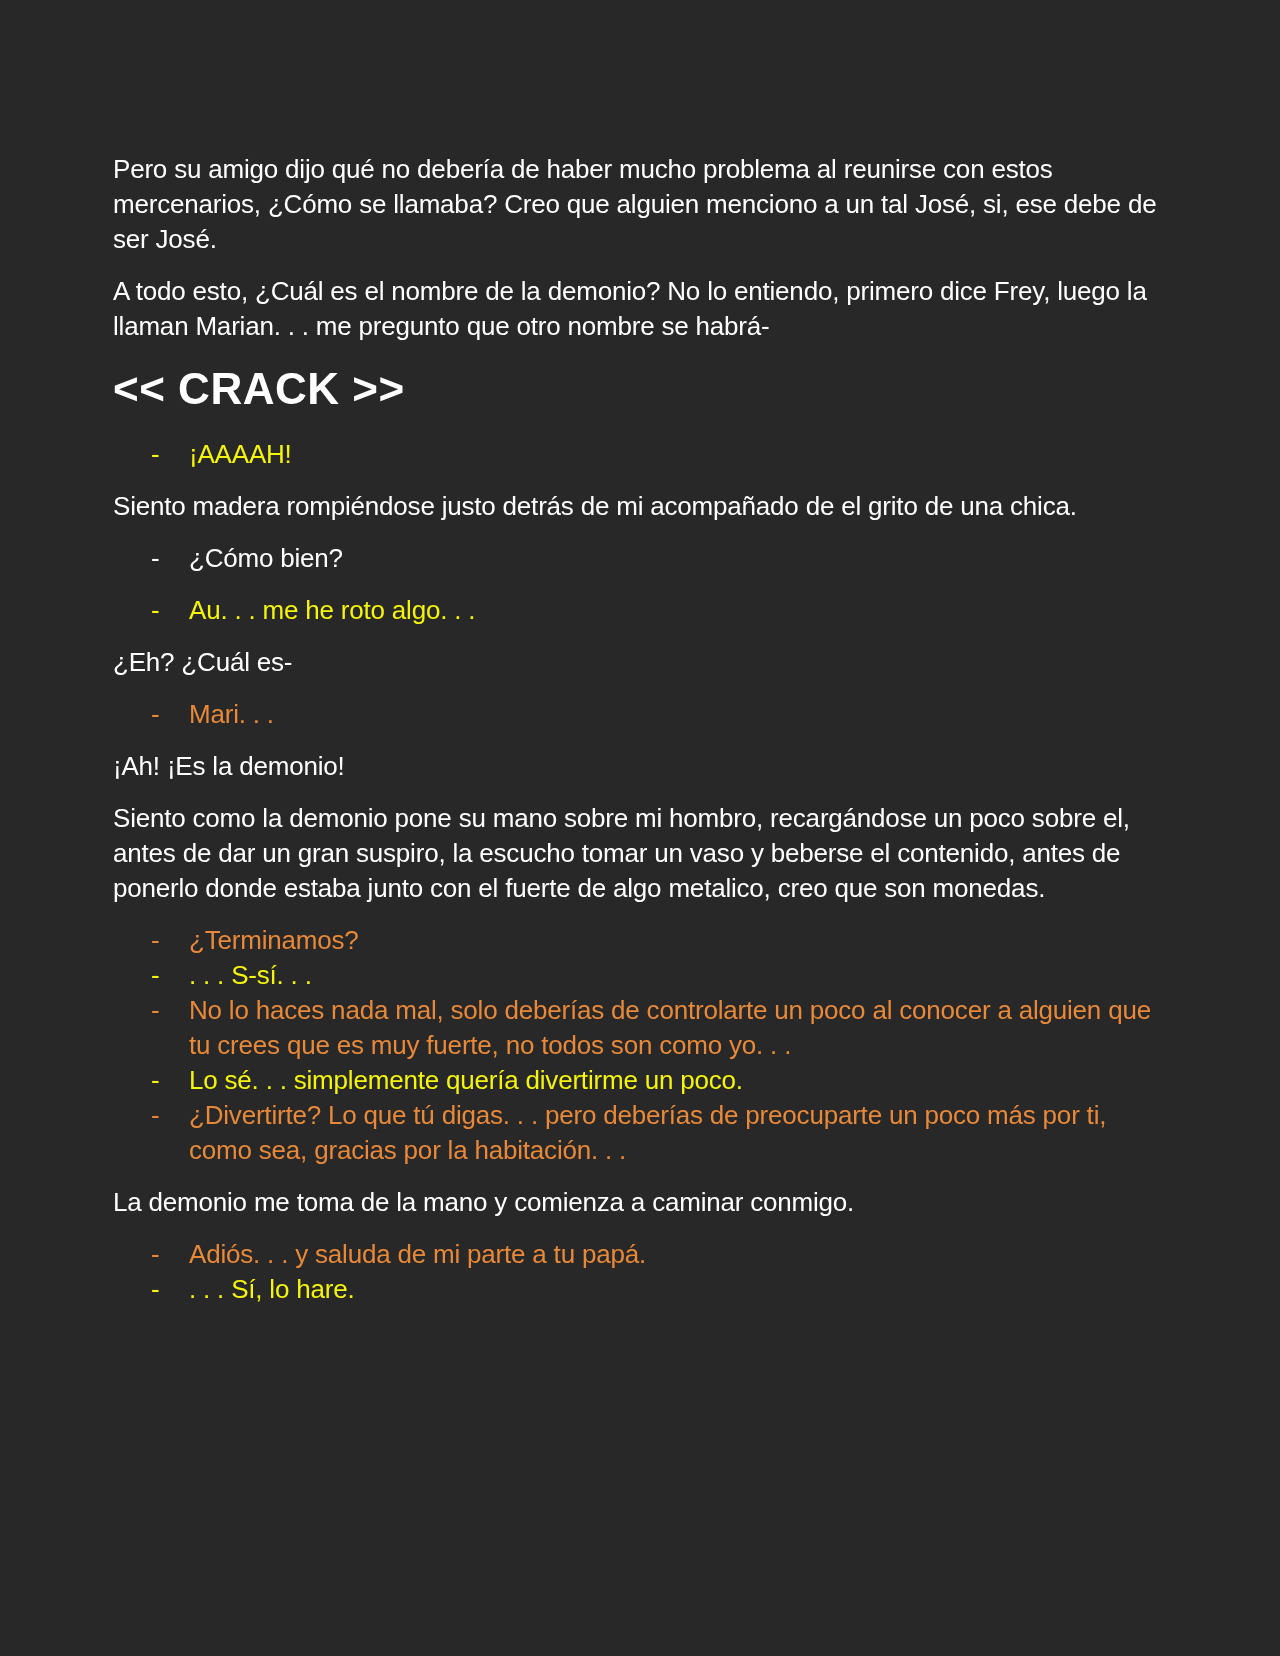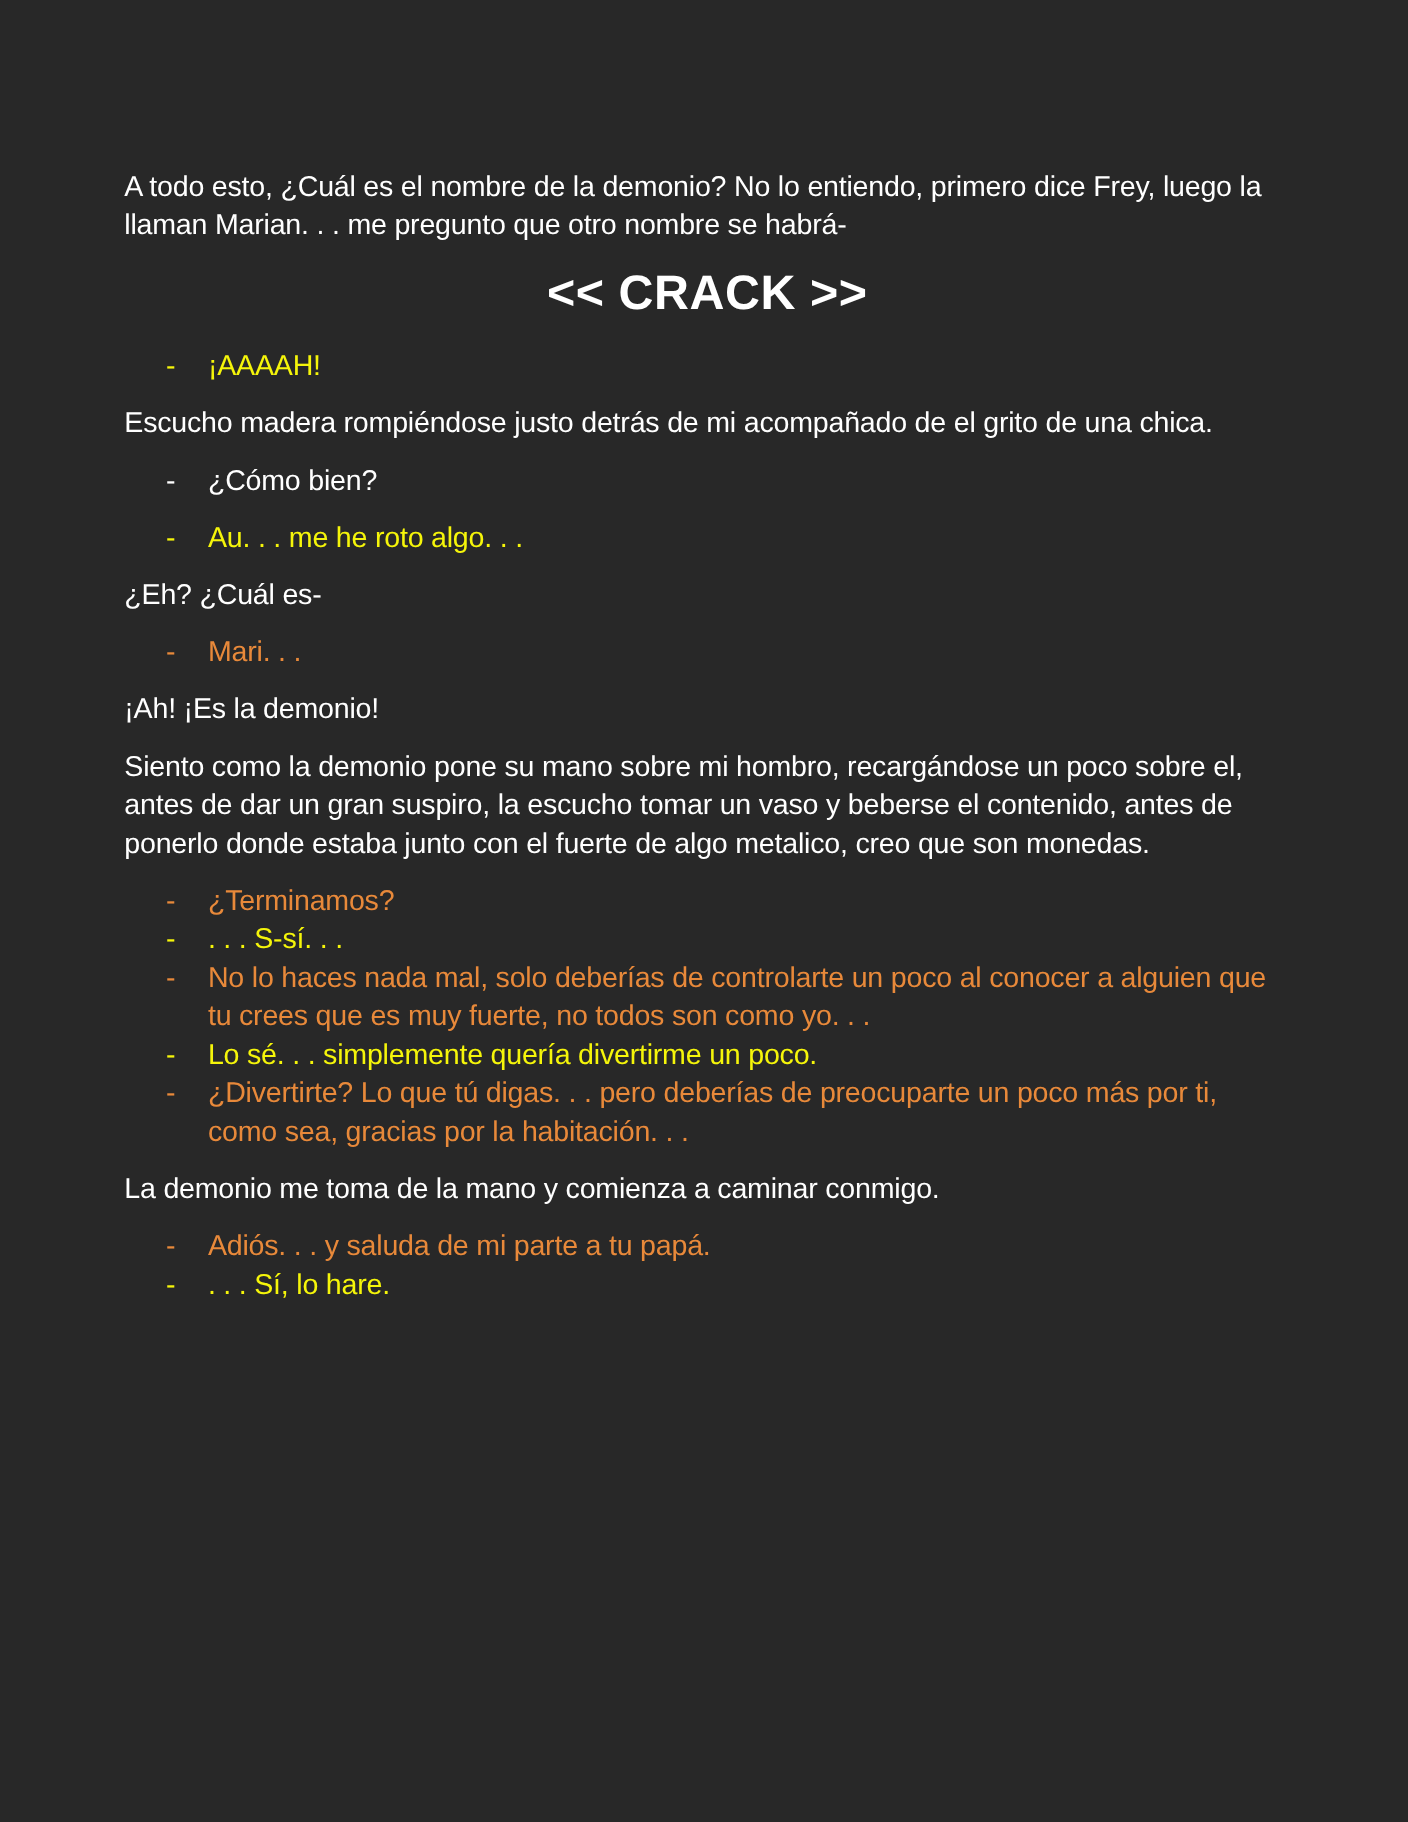--- a/index.html
+++ b/index.html
@@ -21,21 +21,21 @@
       top: 152px;
       width: 1060px;
     }
     .para {
       font-size: 26px;
       line-height: 35px;
       margin: 0 0 17px 0;
       letter-spacing: -0.2px;
     }
     .crack {
-      text-align: center;
+      text-align: left;
       font-size: 44px;
       line-height: 56px;
       font-weight: bold;
       margin: 2px 0 20px 0;
       letter-spacing: 0.5px;
     }
     .dialogue {
       list-style: none;
       padding: 0;
       margin: 0 0 17px 0;
@@ -54,32 +54,33 @@
     }
     .yellow { color: #f5f50a; }
     .orange { color: #e8893a; }
     .white { color: #ffffff; }
   </style>
 </head>
 <body>
 
 <div class="page">
 
+  <p class="para">Pero su amigo dijo qué no debería de haber mucho problema al reunirse con estos mercenarios, ¿Cómo se llamaba? Creo que alguien menciono a un tal José, si, ese debe de ser José.</p>
   <p class="para">A todo esto, ¿Cuál es el nombre de la demonio? No lo entiendo, primero dice Frey, luego la llaman Marian. . . me pregunto que otro nombre se habrá-</p>
 
   <div class="crack">&lt;&lt; CRACK &gt;&gt;</div>
 
   <ul class="dialogue">
     <li class="yellow">
       <span class="dash">-</span>
       <span>¡AAAAH!</span>
     </li>
   </ul>
 
-  <p class="para">Escucho madera rompiéndose justo detrás de mi acompañado de el grito de una chica.</p>
+  <p class="para">Siento madera rompiéndose justo detrás de mi acompañado de el grito de una chica.</p>
 
   <ul class="dialogue">
     <li class="white">
       <span class="dash">-</span>
       <span>¿Cómo bien?</span>
     </li>
   </ul>
 
 
   <ul class="dialogue">

